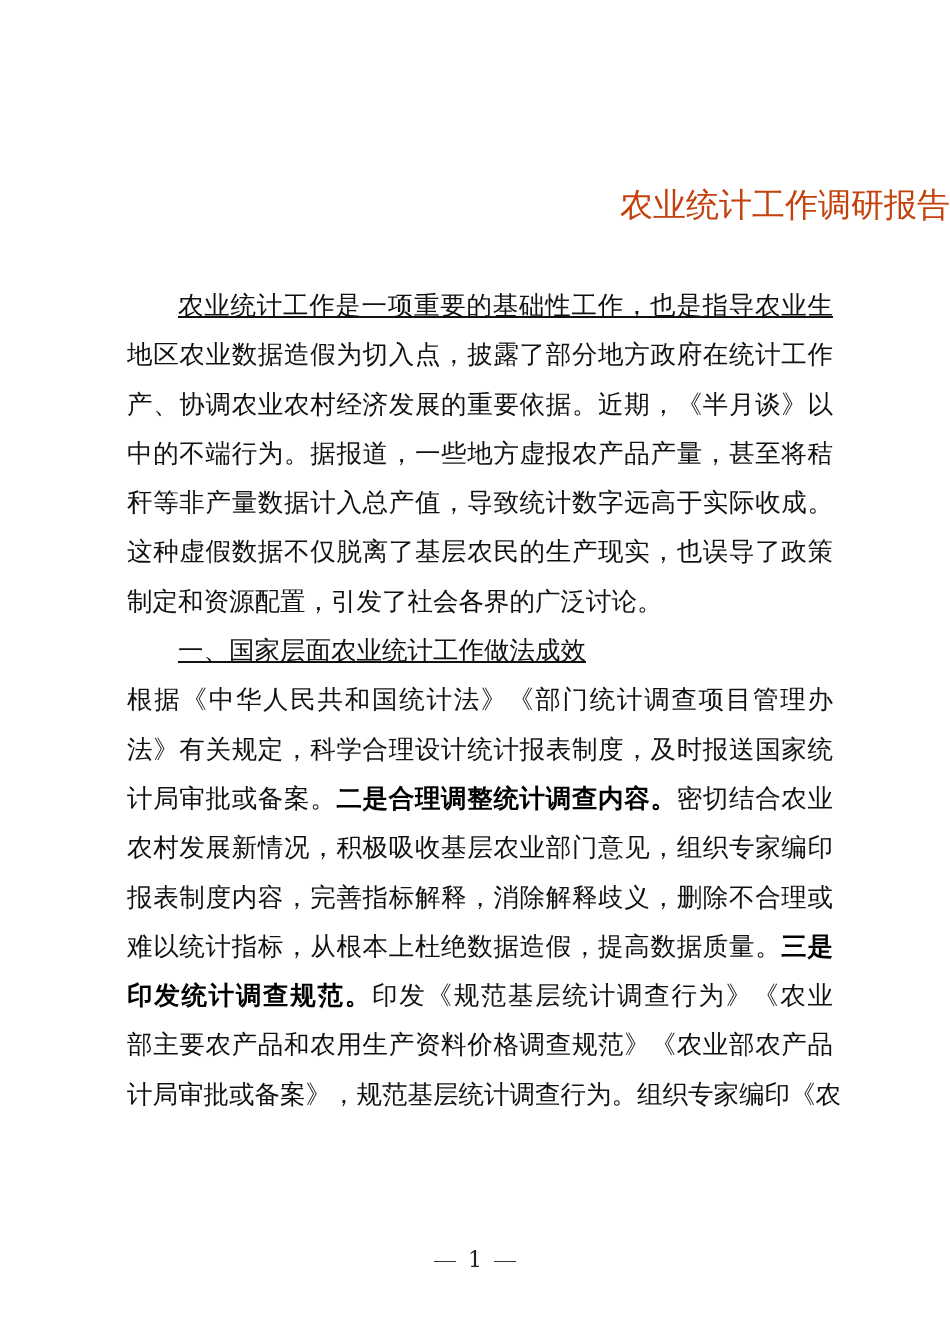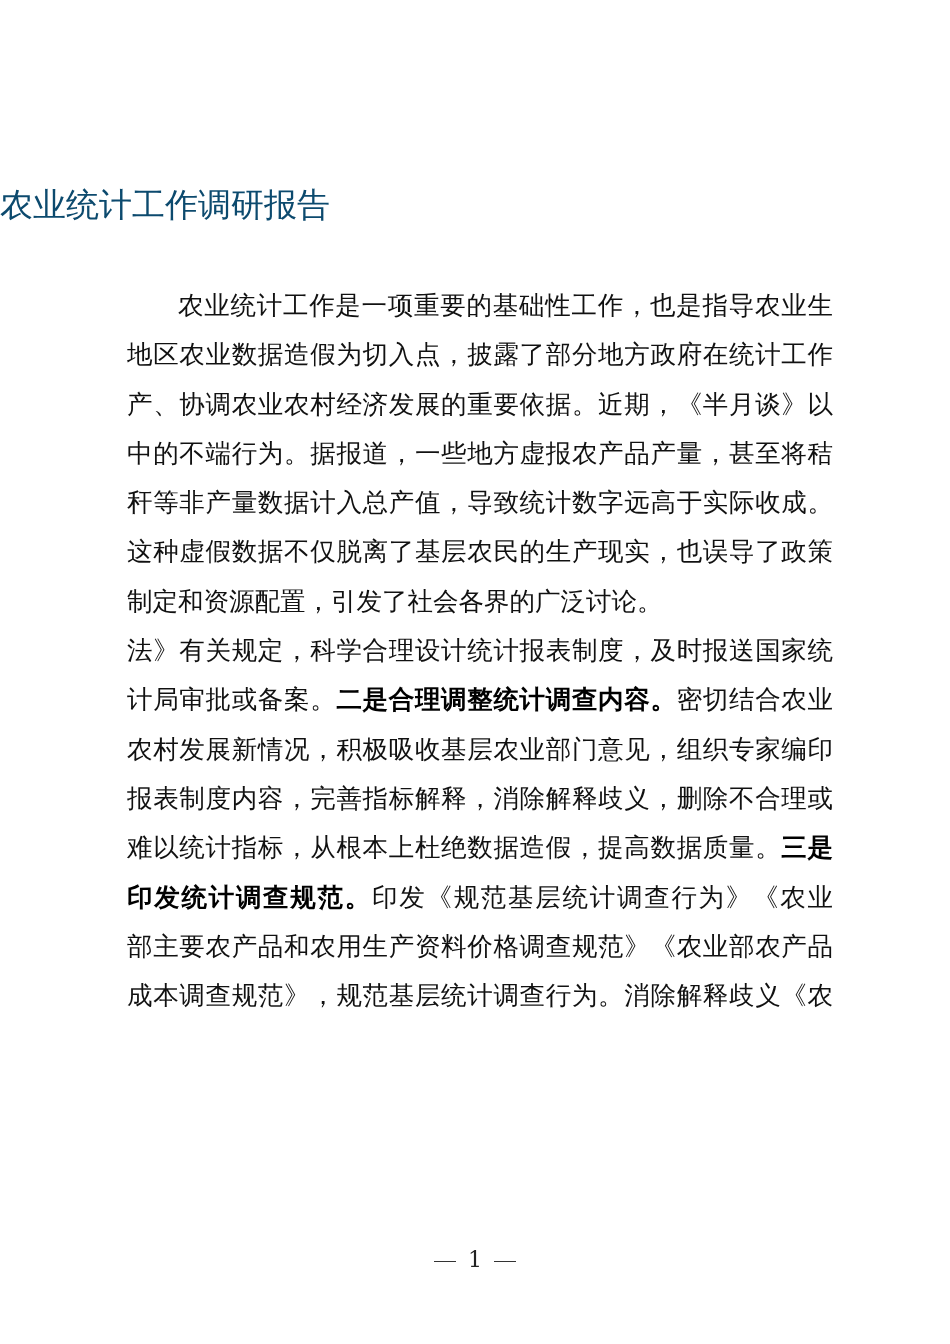--- a/index.html
+++ b/index.html
@@ -19,25 +19,25 @@
       position: absolute;
       left: 0; top: 0;
       width: 950px; height: 1344px;
       background: #ffffff;
     }
     .title {
       position: absolute;
       left: 0;
       top: 180px;
       width: 950px;
-      text-align: left;
+      text-align: right;
       font-size: 33px;
       line-height: 50px;
       letter-spacing: 0px;
-      color: #0c4a6e;
+      color: #c2410c;
       font-weight: normal;
     }
     .body-text {
       position: absolute;
       left: 127px;
       top: 281px;
       width: 706px;
     }
     .line {
       height: 49.3px;
@@ -46,20 +46,21 @@
       white-space: nowrap;
       text-align: justify;
       text-align-last: justify;
       letter-spacing: 0px;
     }
     .line.last {
       text-align-last: left;
     }
     .indent {
       padding-left: 51px;
+      text-decoration: underline;
     }
     .indent-bold {
       padding-left: 59px;
     }
     b, .b {
       font-weight: bold;
       color: #000;
     }
     .footer {
       position: absolute;
@@ -93,29 +94,31 @@
     <div>
       <div class="line indent">农业统计工作是一项重要的基础性工作，也是指导农业生</div>
       <div class="line">地区农业数据造假为切入点，披露了部分地方政府在统计工作</div>
       <div class="line">产、协调农业农村经济发展的重要依据。近期，《半月谈》以</div>
       <div class="line">中的不端行为。据报道，一些地方虚报农产品产量，甚至将秸</div>
       <div class="line">秆等非产量数据计入总产值，导致统计数字远高于实际收成。</div>
       <div class="line">这种虚假数据不仅脱离了基层农民的生产现实，也误导了政策</div>
       <div class="line last">制定和资源配置，引发了社会各界的广泛讨论。</div>
     </div>
 
+    <div class="line indent last">一、国家层面农业统计工作做法成效</div>
 
     <div>
+      <div class="line">根据《中华人民共和国统计法》《部门统计调查项目管理办</div>
       <div class="line">法》有关规定，科学合理设计统计报表制度，及时报送国家统</div>
       <div class="line"><span>计局审批或备案。</span><b>二是合理调整统计调查内容。</b><span>密切结合农业</span></div>
       <div class="line">农村发展新情况，积极吸收基层农业部门意见，组织专家编印</div>
       <div class="line">报表制度内容，完善指标解释，消除解释歧义，删除不合理或</div>
       <div class="line"><span>难以统计指标，从根本上杜绝数据造假，提高数据质量。</span><b>三是</b></div>
       <div class="line"><b>印发统计调查规范。</b><span>印发《规范基层统计调查行为》《农业</span></div>
       <div class="line">部主要农产品和农用生产资料价格调查规范》《农业部农产品</div>
-      <div class="line">成本调查规范》，规范基层统计调查行为。消除解释歧义《农</div>
+      <div class="line">计局审批或备案》，规范基层统计调查行为。组织专家编印《农</div>
     </div>
   </div>
 
   <div class="footer">
     <span class="dash"></span><span>1</span><span class="dash"></span>
   </div>
 </div>
 
 </body></html>

